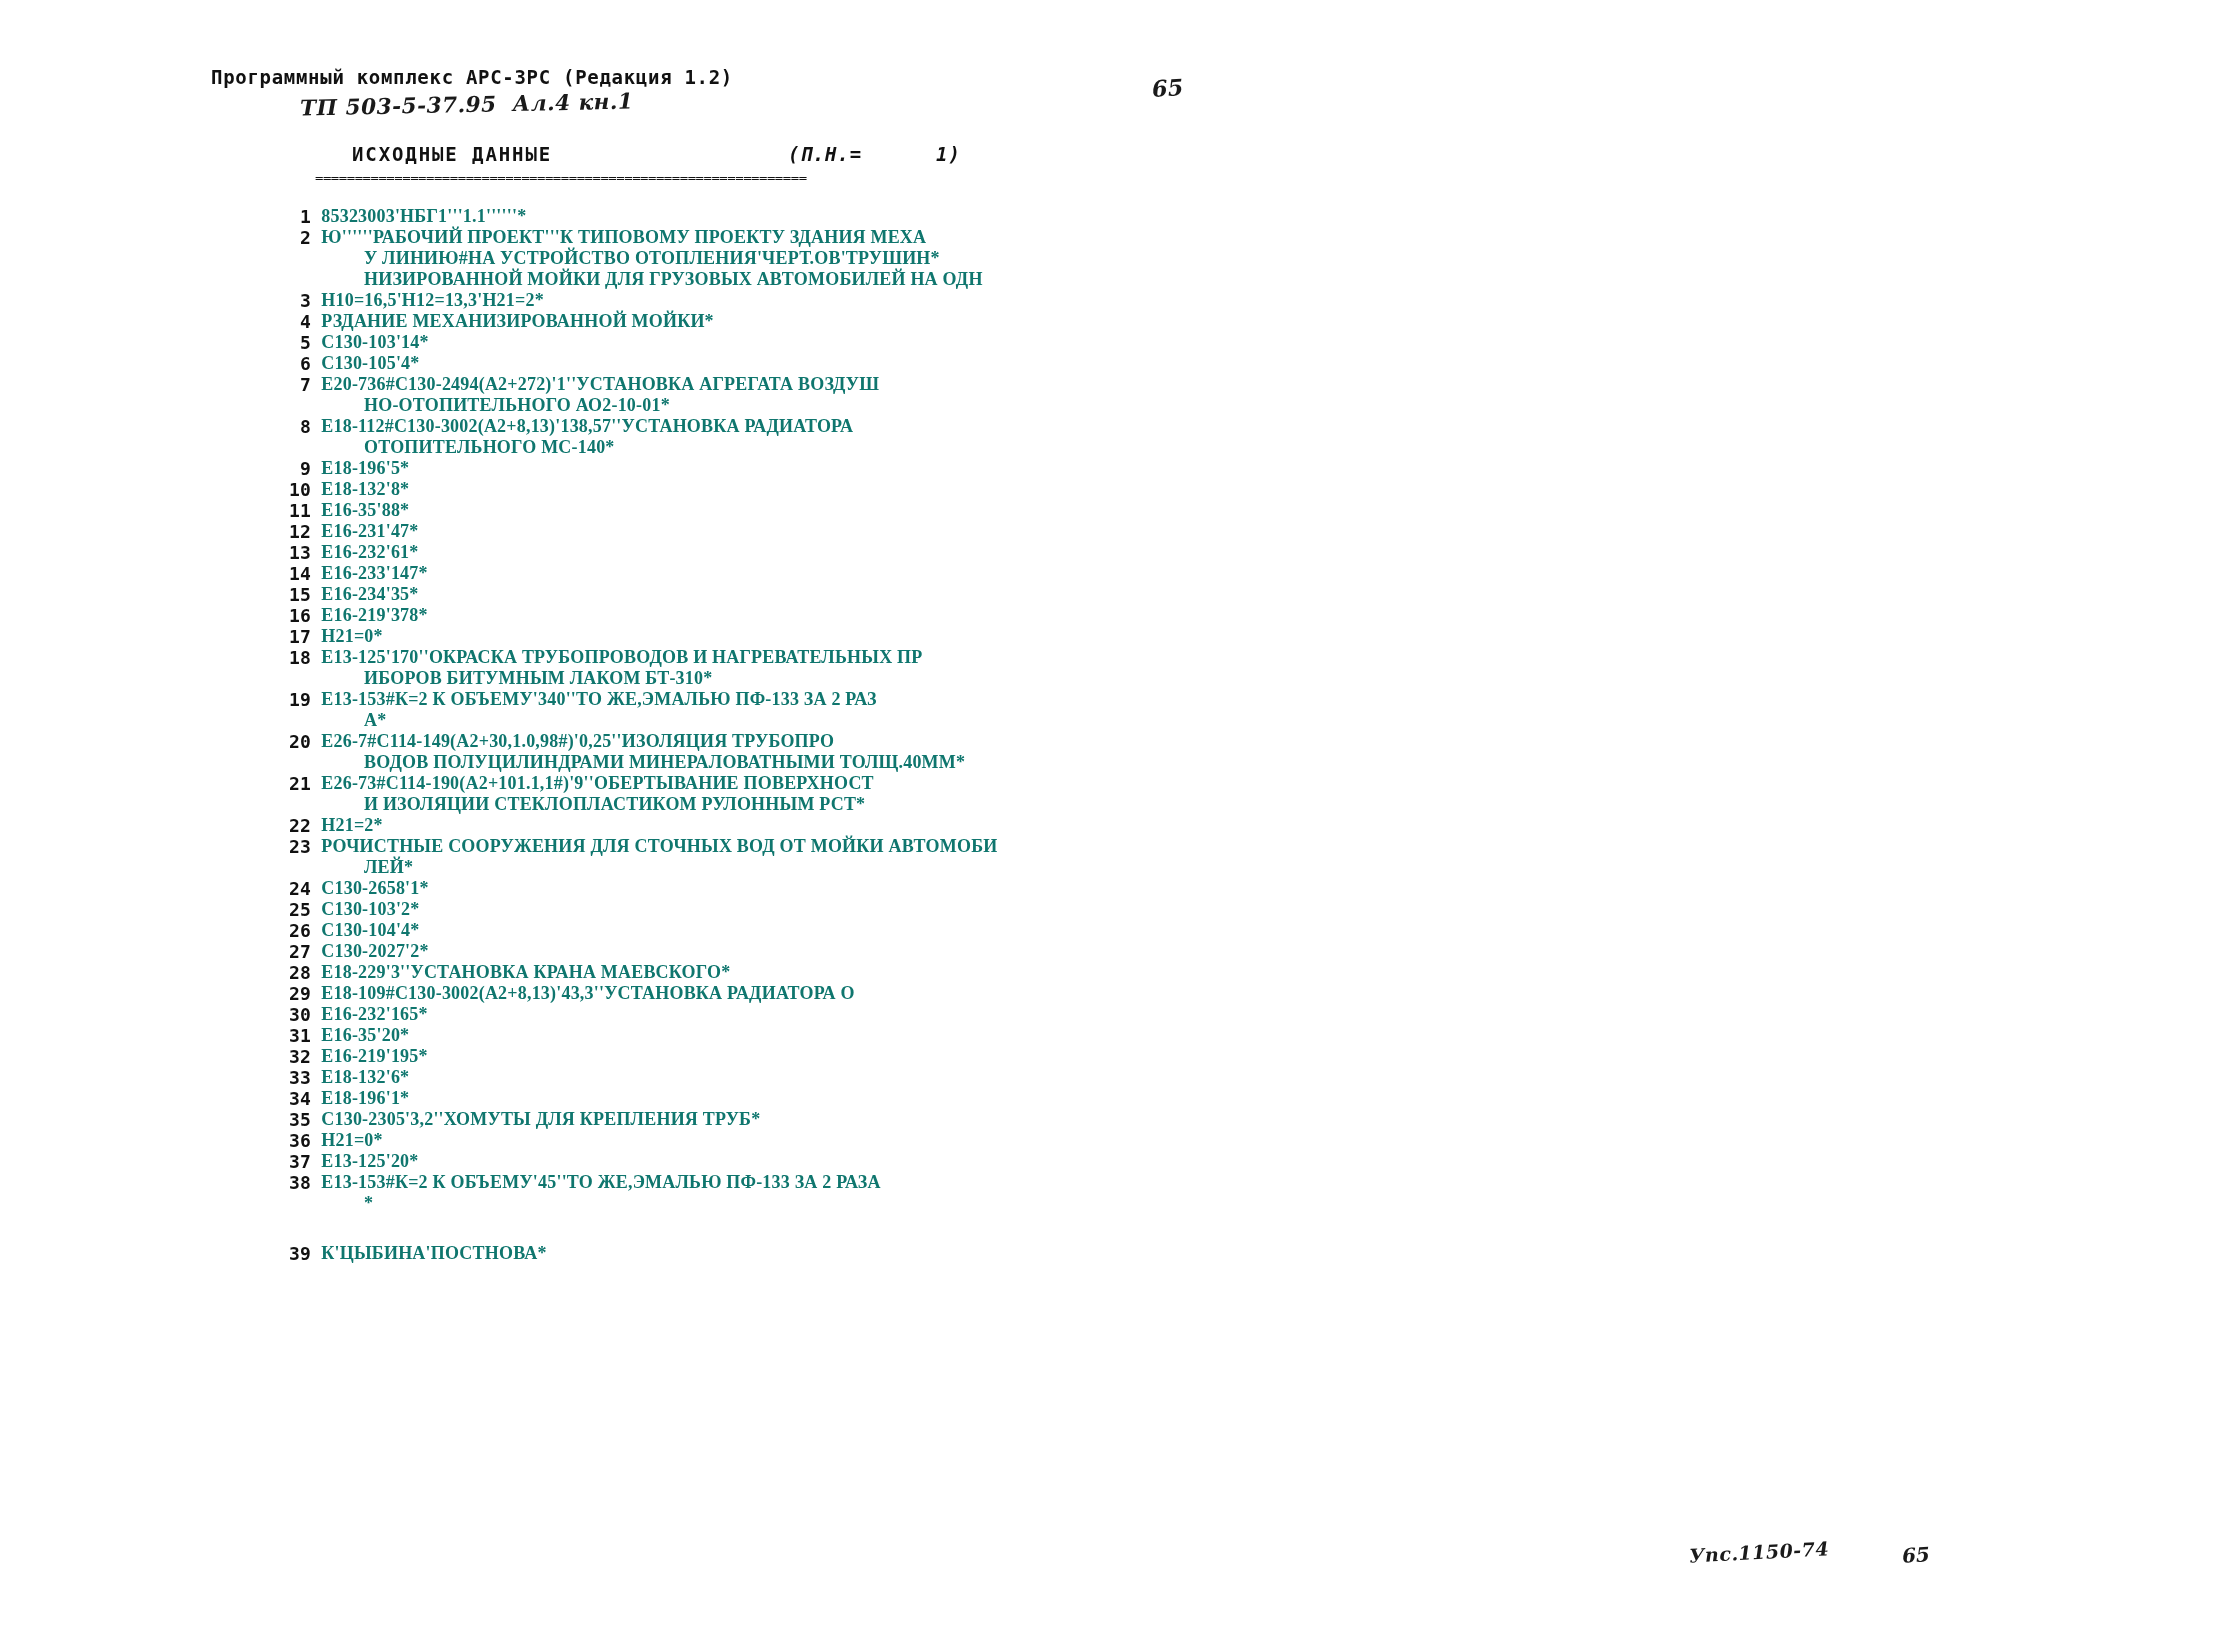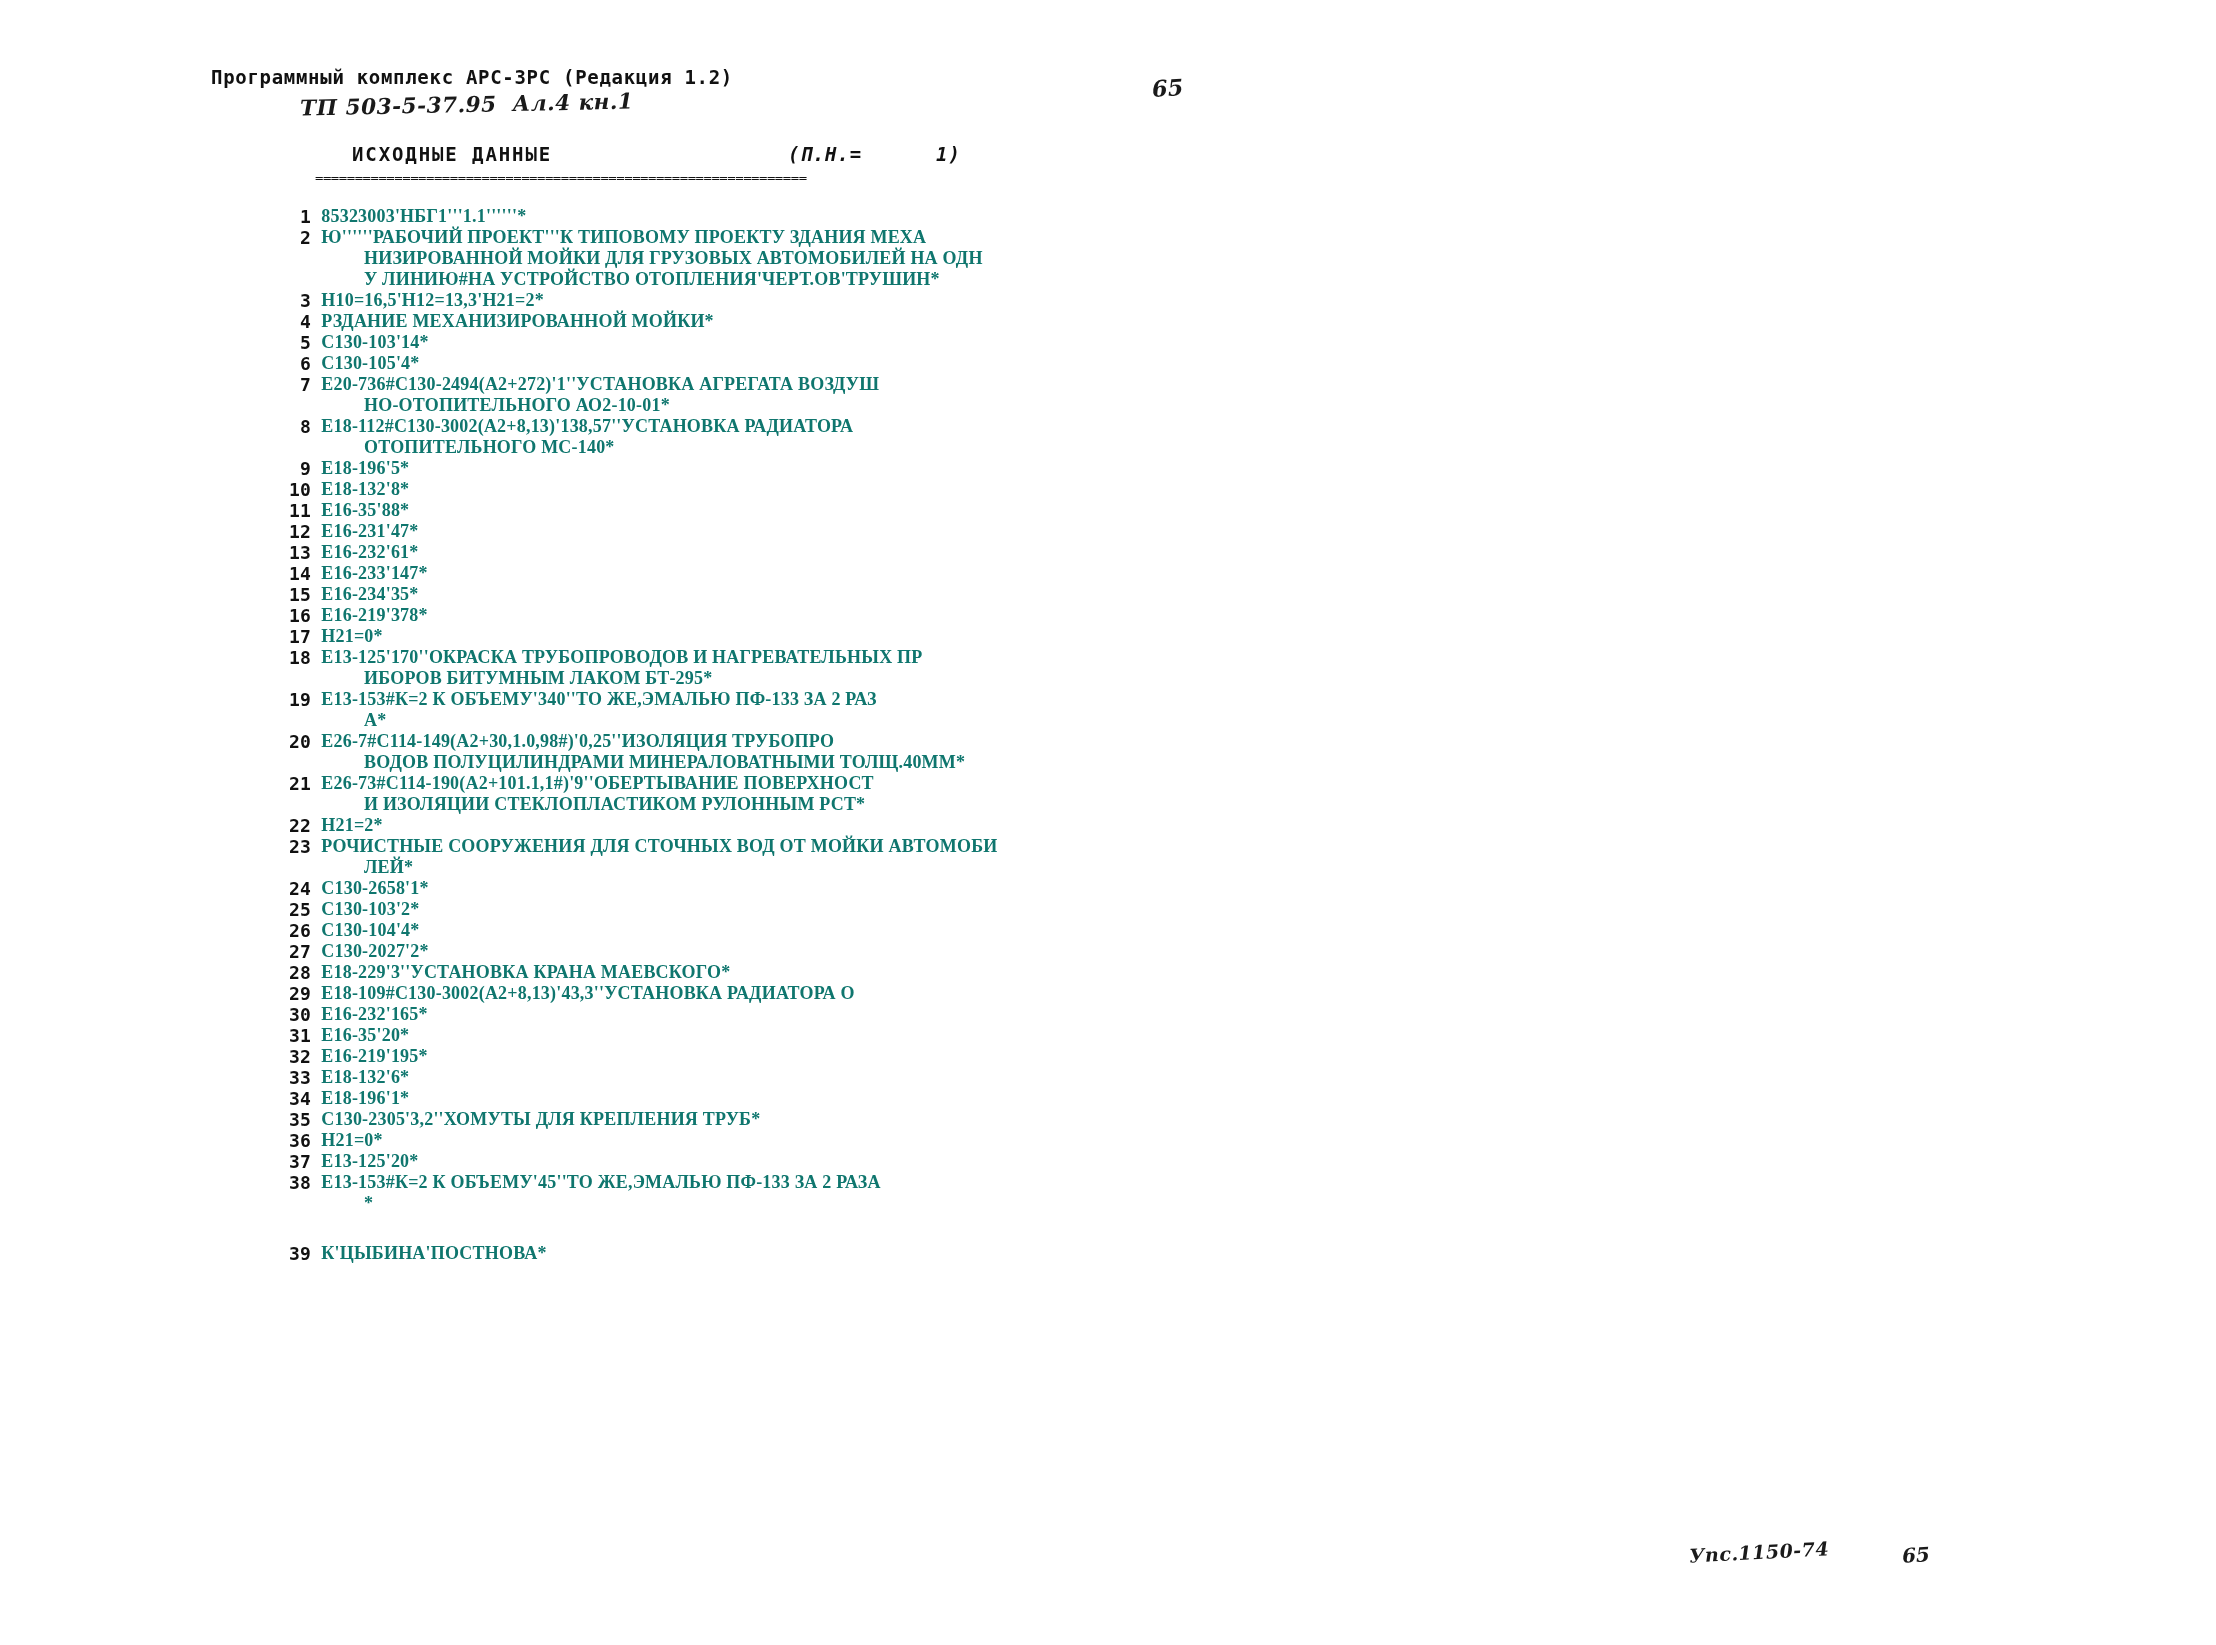--- a/index.html
+++ b/index.html
@@ -148,25 +148,25 @@
       <div class="row">
         <span class="num">1</span>
         <span class="txt">85323003'НБГ1'''1.1''''''*</span>
       </div>
       <div class="row">
         <span class="num">2</span>
         <span class="txt">Ю''''''РАБОЧИЙ ПРОЕКТ'''К ТИПОВОМУ ПРОЕКТУ ЗДАНИЯ МЕХА</span>
       </div>
       <div class="row cont">
         <span class="num">.</span>
+        <span class="txt">У ЛИНИЮ#НА УСТРОЙСТВО ОТОПЛЕНИЯ'ЧЕРТ.ОВ'ТРУШИН*</span>
+      </div>
+      <div class="row cont">
+        <span class="num">.</span>
         <span class="txt">НИЗИРОВАННОЙ МОЙКИ ДЛЯ ГРУЗОВЫХ АВТОМОБИЛЕЙ НА ОДН</span>
-      </div>
-      <div class="row cont">
-        <span class="num">.</span>
-        <span class="txt">У ЛИНИЮ#НА УСТРОЙСТВО ОТОПЛЕНИЯ'ЧЕРТ.ОВ'ТРУШИН*</span>
       </div>
       <div class="row">
         <span class="num">3</span>
         <span class="txt">Н10=16,5'Н12=13,3'Н21=2*</span>
       </div>
       <div class="row">
         <span class="num">4</span>
         <span class="txt">РЗДАНИЕ МЕХАНИЗИРОВАННОЙ МОЙКИ*</span>
       </div>
       <div class="row">
@@ -228,21 +228,21 @@
       <div class="row">
         <span class="num">17</span>
         <span class="txt">Н21=0*</span>
       </div>
       <div class="row">
         <span class="num">18</span>
         <span class="txt">Е13-125'170''ОКРАСКА ТРУБОПРОВОДОВ И НАГРЕВАТЕЛЬНЫХ ПР</span>
       </div>
       <div class="row cont">
         <span class="num">.</span>
-        <span class="txt">ИБОРОВ БИТУМНЫМ ЛАКОМ БТ-295*</span>
+        <span class="txt">ИБОРОВ БИТУМНЫМ ЛАКОМ БТ-310*</span>
       </div>
       <div class="row">
         <span class="num">19</span>
         <span class="txt">Е13-153#К=2 К ОБЪЕМУ'340''ТО ЖЕ,ЭМАЛЬЮ ПФ-133 ЗА 2 РАЗ</span>
       </div>
       <div class="row cont">
         <span class="num">.</span>
         <span class="txt">А*</span>
       </div>
       <div class="row">

